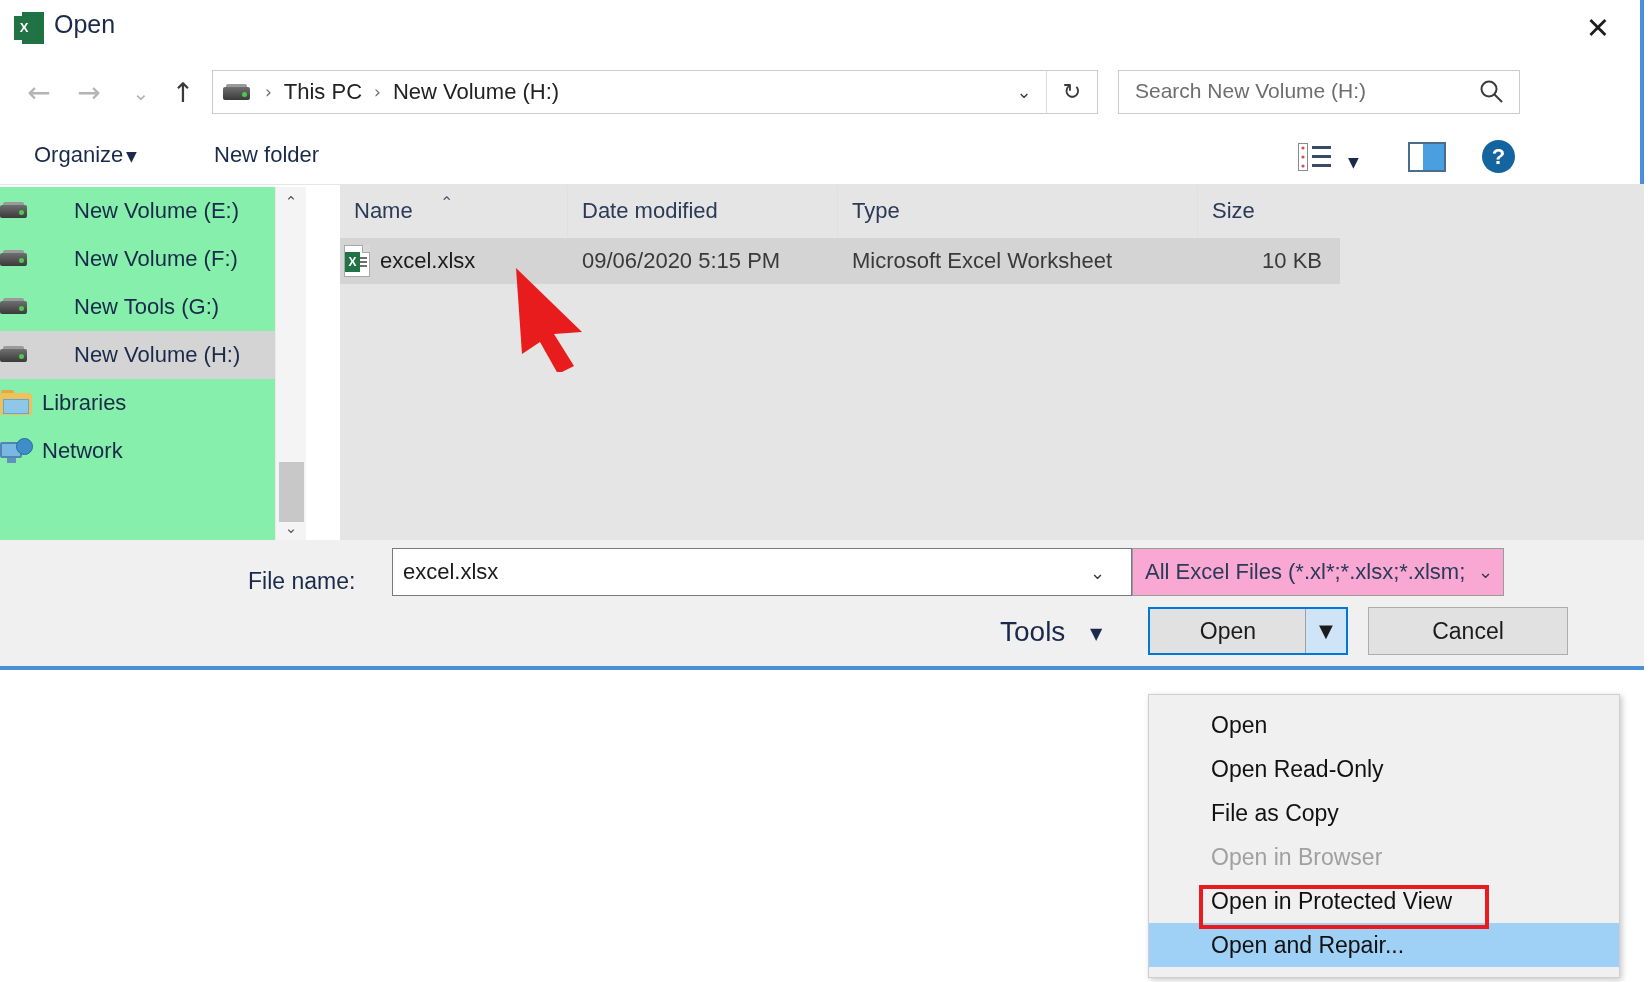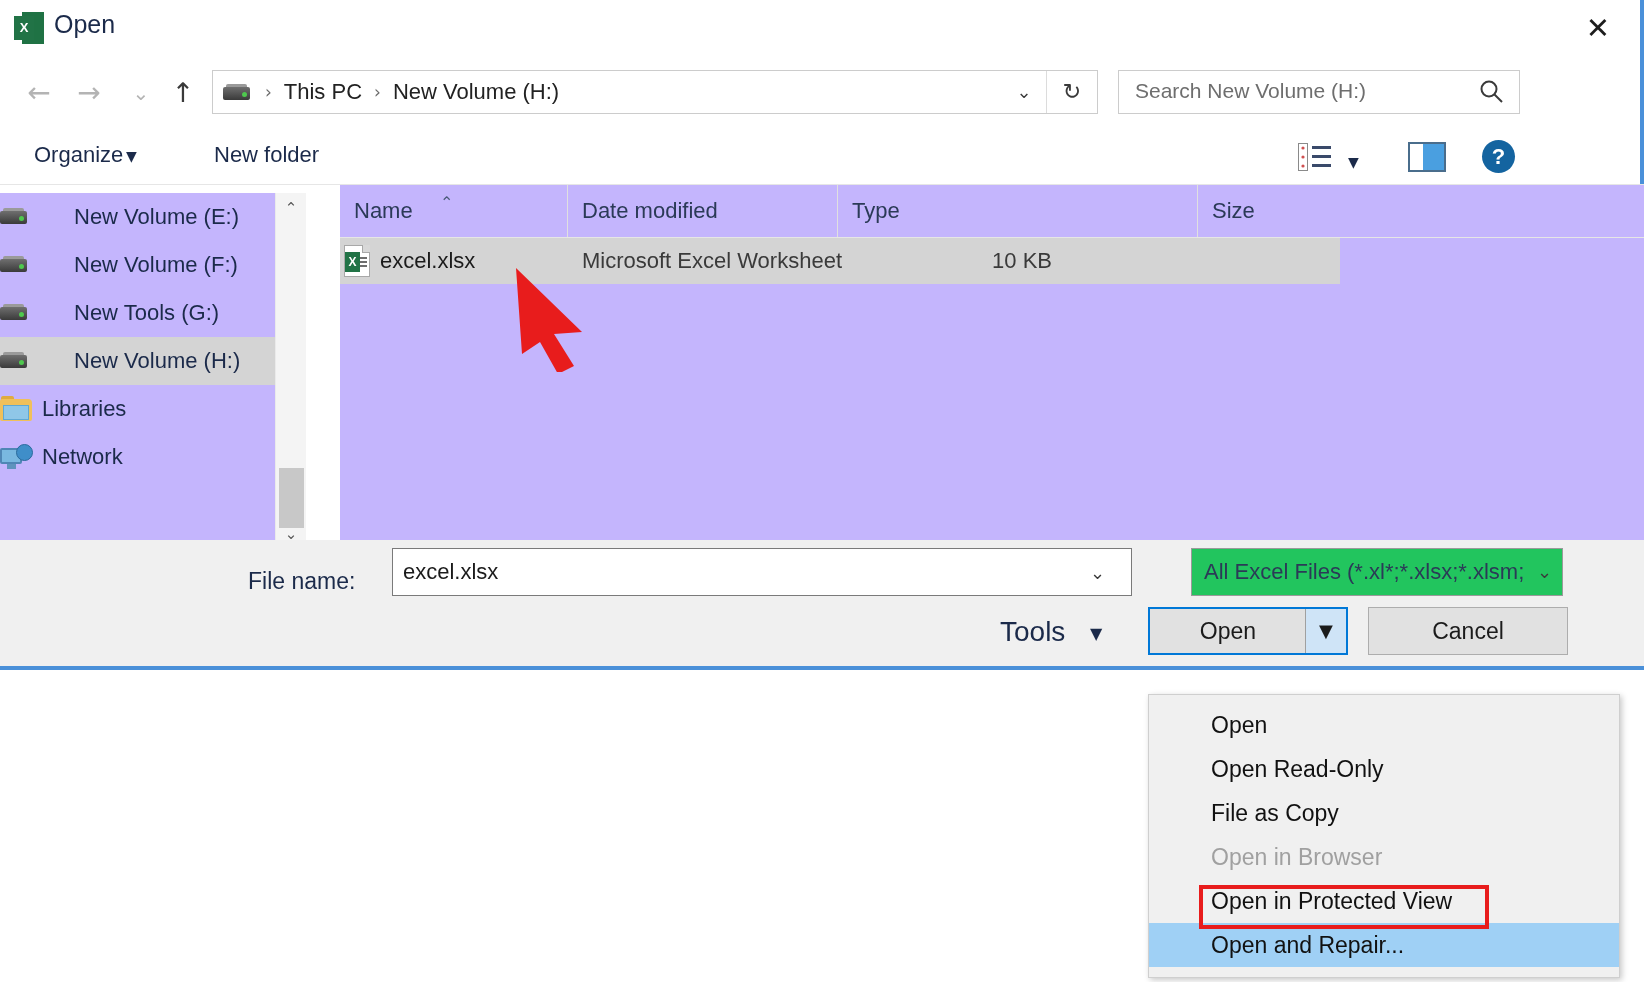--- a/index.html
+++ b/index.html
@@ -265,23 +265,23 @@
   #bodyarea {
     position: absolute;
     left: 0; top: 184px;
     width: 1644px;
     height: 356px;
     background: #ffffff;
     border-top: 1px solid #e6e6e6;
   }
   #sidebar {
     position: absolute;
-    left: 0; top: 8px;
+    left: 0; top: 2px;
     width: 306px; height: 356px;
-    background: #c4b5fd;
+    background: #86efac;
     overflow: hidden;
   }
   .side-item {
     position: relative;
     height: 48px;
     display: flex;
     align-items: center;
     padding-left: 72px;
     font-size: 22px;
     color: #1b2a4a;
@@ -350,21 +350,21 @@
     width: 25px; height: 60px;
     background: #c8c8c8;
     cursor: pointer;
   }
 
   #filelist {
     position: absolute;
     left: 340px; top: 0;
     right: 0;
     height: 356px;
-    background: #c4b5fd;
+    background: #e5e5e5;
   }
   #col-header {
     position: relative;
     height: 52px;
     display: flex;
     align-items: center;
     border-bottom: 1px solid #e6e6e6;
   }
   .col {
     position: relative;
@@ -487,24 +487,24 @@
   #filename-caret {
     position: absolute;
     left: 1090px; top: 22px;
     font-size: 18px;
     color: #3a3a3a;
     font-family: "DejaVu Sans", sans-serif;
     cursor: pointer;
   }
   #filter-select {
     position: absolute;
-    left: 1191px; top: 8px;
+    left: 1132px; top: 8px;
     width: 372px; height: 48px;
     border: 1px solid #9a9a9a;
-    background: #22c55e;
+    background: #f9a8d4;
     box-sizing: border-box;
     cursor: pointer;
   }
   #filter-text {
     position: absolute;
     left: 12px; top: 10px;
     font-size: 22px;
     color: #2b3a57;
     white-space: nowrap;
     overflow: hidden;
@@ -770,20 +770,21 @@
             <span class="corner"></span>
             <span class="x">X</span>
             <span class="lines">
                 <i></i>
                 <i></i>
                 <i></i>
               </span>
           </span>
           <span>excel.xlsx</span>
         </div>
+        <div class="file-cell" id="cell-date">09/06/2020 5:15 PM</div>
         <div class="file-cell" id="cell-type">Microsoft Excel Worksheet</div>
         <div class="file-cell" id="cell-size">10 KB</div>
       </div>
     </div>
   </div>
 
   <div id="footer">
     <div id="filename-label">File name:</div>
     <input id="filename-input" type="text" value="excel.xlsx" style="">
     <div id="filename-caret">⌄</div>

